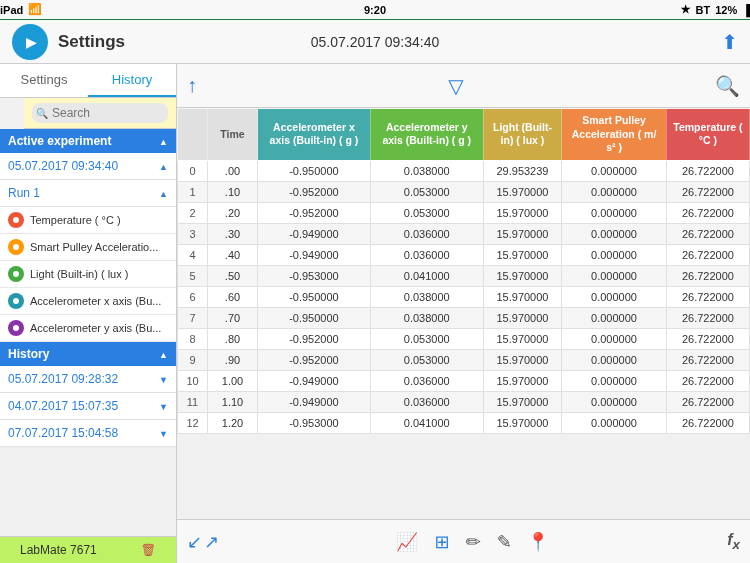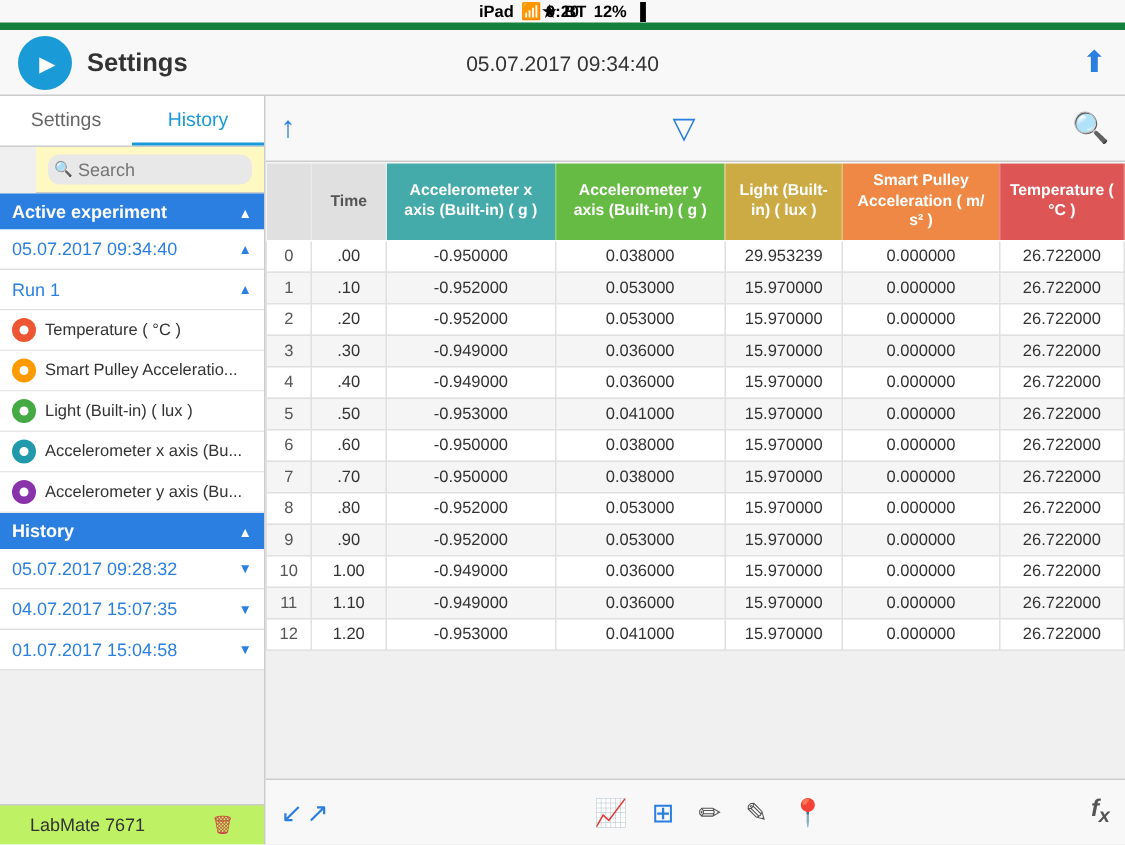--- a/index.html
+++ b/index.html
@@ -4,25 +4,25 @@
   <style>
     * { box-sizing: border-box; margin: 0; padding: 0; font-family: -apple-system, 'Helvetica Neue', Arial, sans-serif; }
     body { width: 750px; height: 563px; overflow: hidden; background: #f0f0f0; font-size: 12px; }
 
     
     .status-bar {
       background: #f8f8f8;
       height: 20px;
       display: flex;
       align-items: center;
-      justify-content: center;
-      padding: 0 10px;
+      justify-content: space-between;
+      padding: 0 0;
       font-size: 11px;
       font-weight: 600;
-      border-bottom: 5px solid #15803d;
+      border-bottom: 1px solid #15803d;
     }
     .status-left { display: flex; align-items: center; gap: 5px; }
     .status-center { position: absolute; left: 50%; transform: translateX(-50%); }
     .status-right { display: flex; align-items: center; gap: 5px; }
 
     
     .header {
       background: #f8f8f8;
       height: 44px;
       display: flex;
@@ -374,21 +374,21 @@
 
     <div class="sidebar-item date-item">
       <span>05.07.2017 09:28:32</span>
       <span class="arrow-down tri-down"></span>
     </div>
     <div class="sidebar-item date-item">
       <span>04.07.2017 15:07:35</span>
       <span class="arrow-down tri-down"></span>
     </div>
     <div class="sidebar-item date-item">
-      <span>01.07.2017 15:04:58</span>
+      <span>07.07.2017 15:04:58</span>
       <span class="arrow-down tri-down"></span>
     </div>
 
     <div class="sidebar-bottom">
       <span>LabMate 7671</span>
       <span style="color:#c44; cursor:pointer;">🗑</span>
     </div>
   </div>
 
   <div class="content-area">

